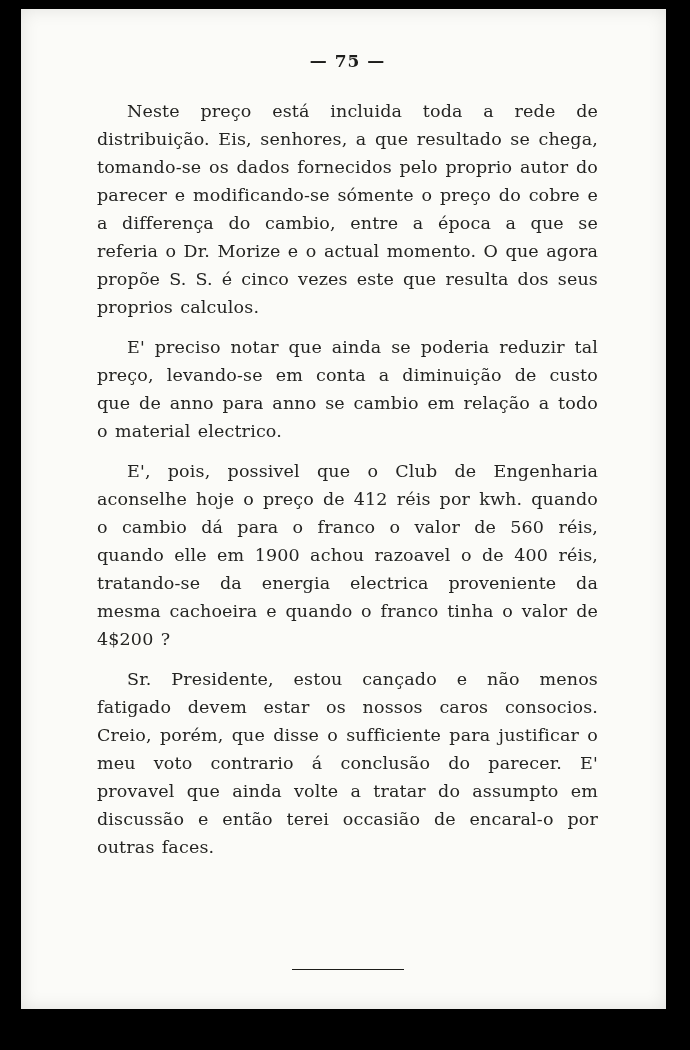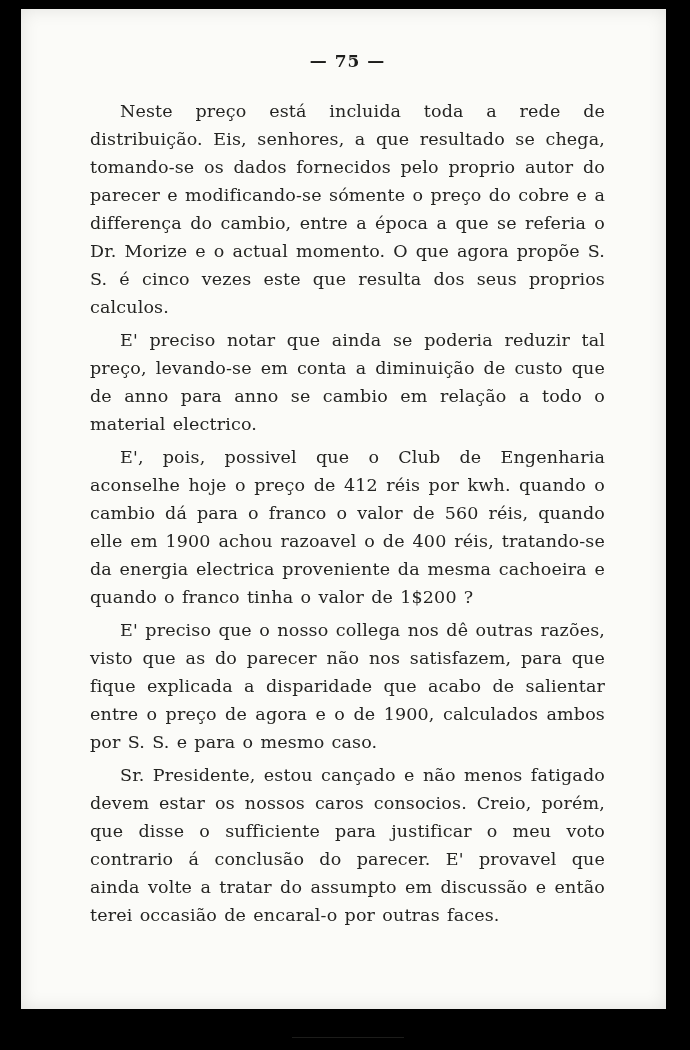--- a/index.html
+++ b/index.html
@@ -32,21 +32,21 @@
   }
   .page-number {
     text-align: center;
     font-weight: bold;
     font-size: 17px;
     letter-spacing: 1px;
     margin: 10px 0 26px 0;
     color: #1d1d1b;
   }
   .body-text p {
-    margin: 5px;
+    margin: 12px;
     text-indent: 30px;
     text-align: justify;
     font-size: 17.5px;
     line-height: 28px;
     letter-spacing: 0.15px;
     word-spacing: 1.5px;
     color: #242422;
   }
   .end-rule {
     width: 112px;
@@ -59,21 +59,20 @@
 <body>
 
 <div class="scan-frame">
   <div class="page">
 
     <div class="page-number">— 75 —</div>
 
     <div class="body-text">
       <p>Neste preço está incluida toda a rede de distribuição. Eis, senhores, a que resultado se chega, tomando-se os dados fornecidos pelo proprio autor do parecer e modificando-se sómente o preço do cobre e a differença do cambio, entre a época a que se referia o Dr. Morize e o actual momento. O que agora propõe S. S. é cinco vezes este que resulta dos seus proprios calculos.</p>
       <p>E' preciso notar que ainda se poderia reduzir tal preço, levando-se em conta a diminuição de custo que de anno para anno se cambio em relação a todo o material electrico.</p>
-      <p>E', pois, possivel que o Club de Engenharia aconselhe hoje o preço de 412 réis por kwh. quando o cambio dá para o franco o valor de 560 réis, quando elle em 1900 achou razoavel o de 400 réis, tratando-se da energia electrica proveniente da mesma cachoeira e quando o franco tinha o valor de 1$200 ?</p>
-      <p>E' preciso que o nosso collega nos dê outras razões, visto que as do parecer não nos satisfazem, para que fique explicada a disparidade que acabo de salientar entre o preço de agora e o de 1900, calculados ambos por S. S. e para o mesmo caso.</p>
+      <p>E', pois, possivel que o Club de Engenharia aconselhe hoje o preço de 412 réis por kwh. quando o cambio dá para o franco o valor de 560 réis, quando elle em 1900 achou razoavel o de 400 réis, tratando-se da energia electrica proveniente da mesma cachoeira e quando o franco tinha o valor de 4$200 ?</p>
       <p>Sr. Presidente, estou cançado e não menos fatigado devem estar os nossos caros consocios. Creio, porém, que disse o sufficiente para justificar o meu voto contrario á conclusão do parecer. E' provavel que ainda volte a tratar do assumpto em discussão e então terei occasião de encaral-o por outras faces.</p>
     </div>
 
     <div class="end-rule"></div>
 
   </div>
 </div>
 
 </body></html>

